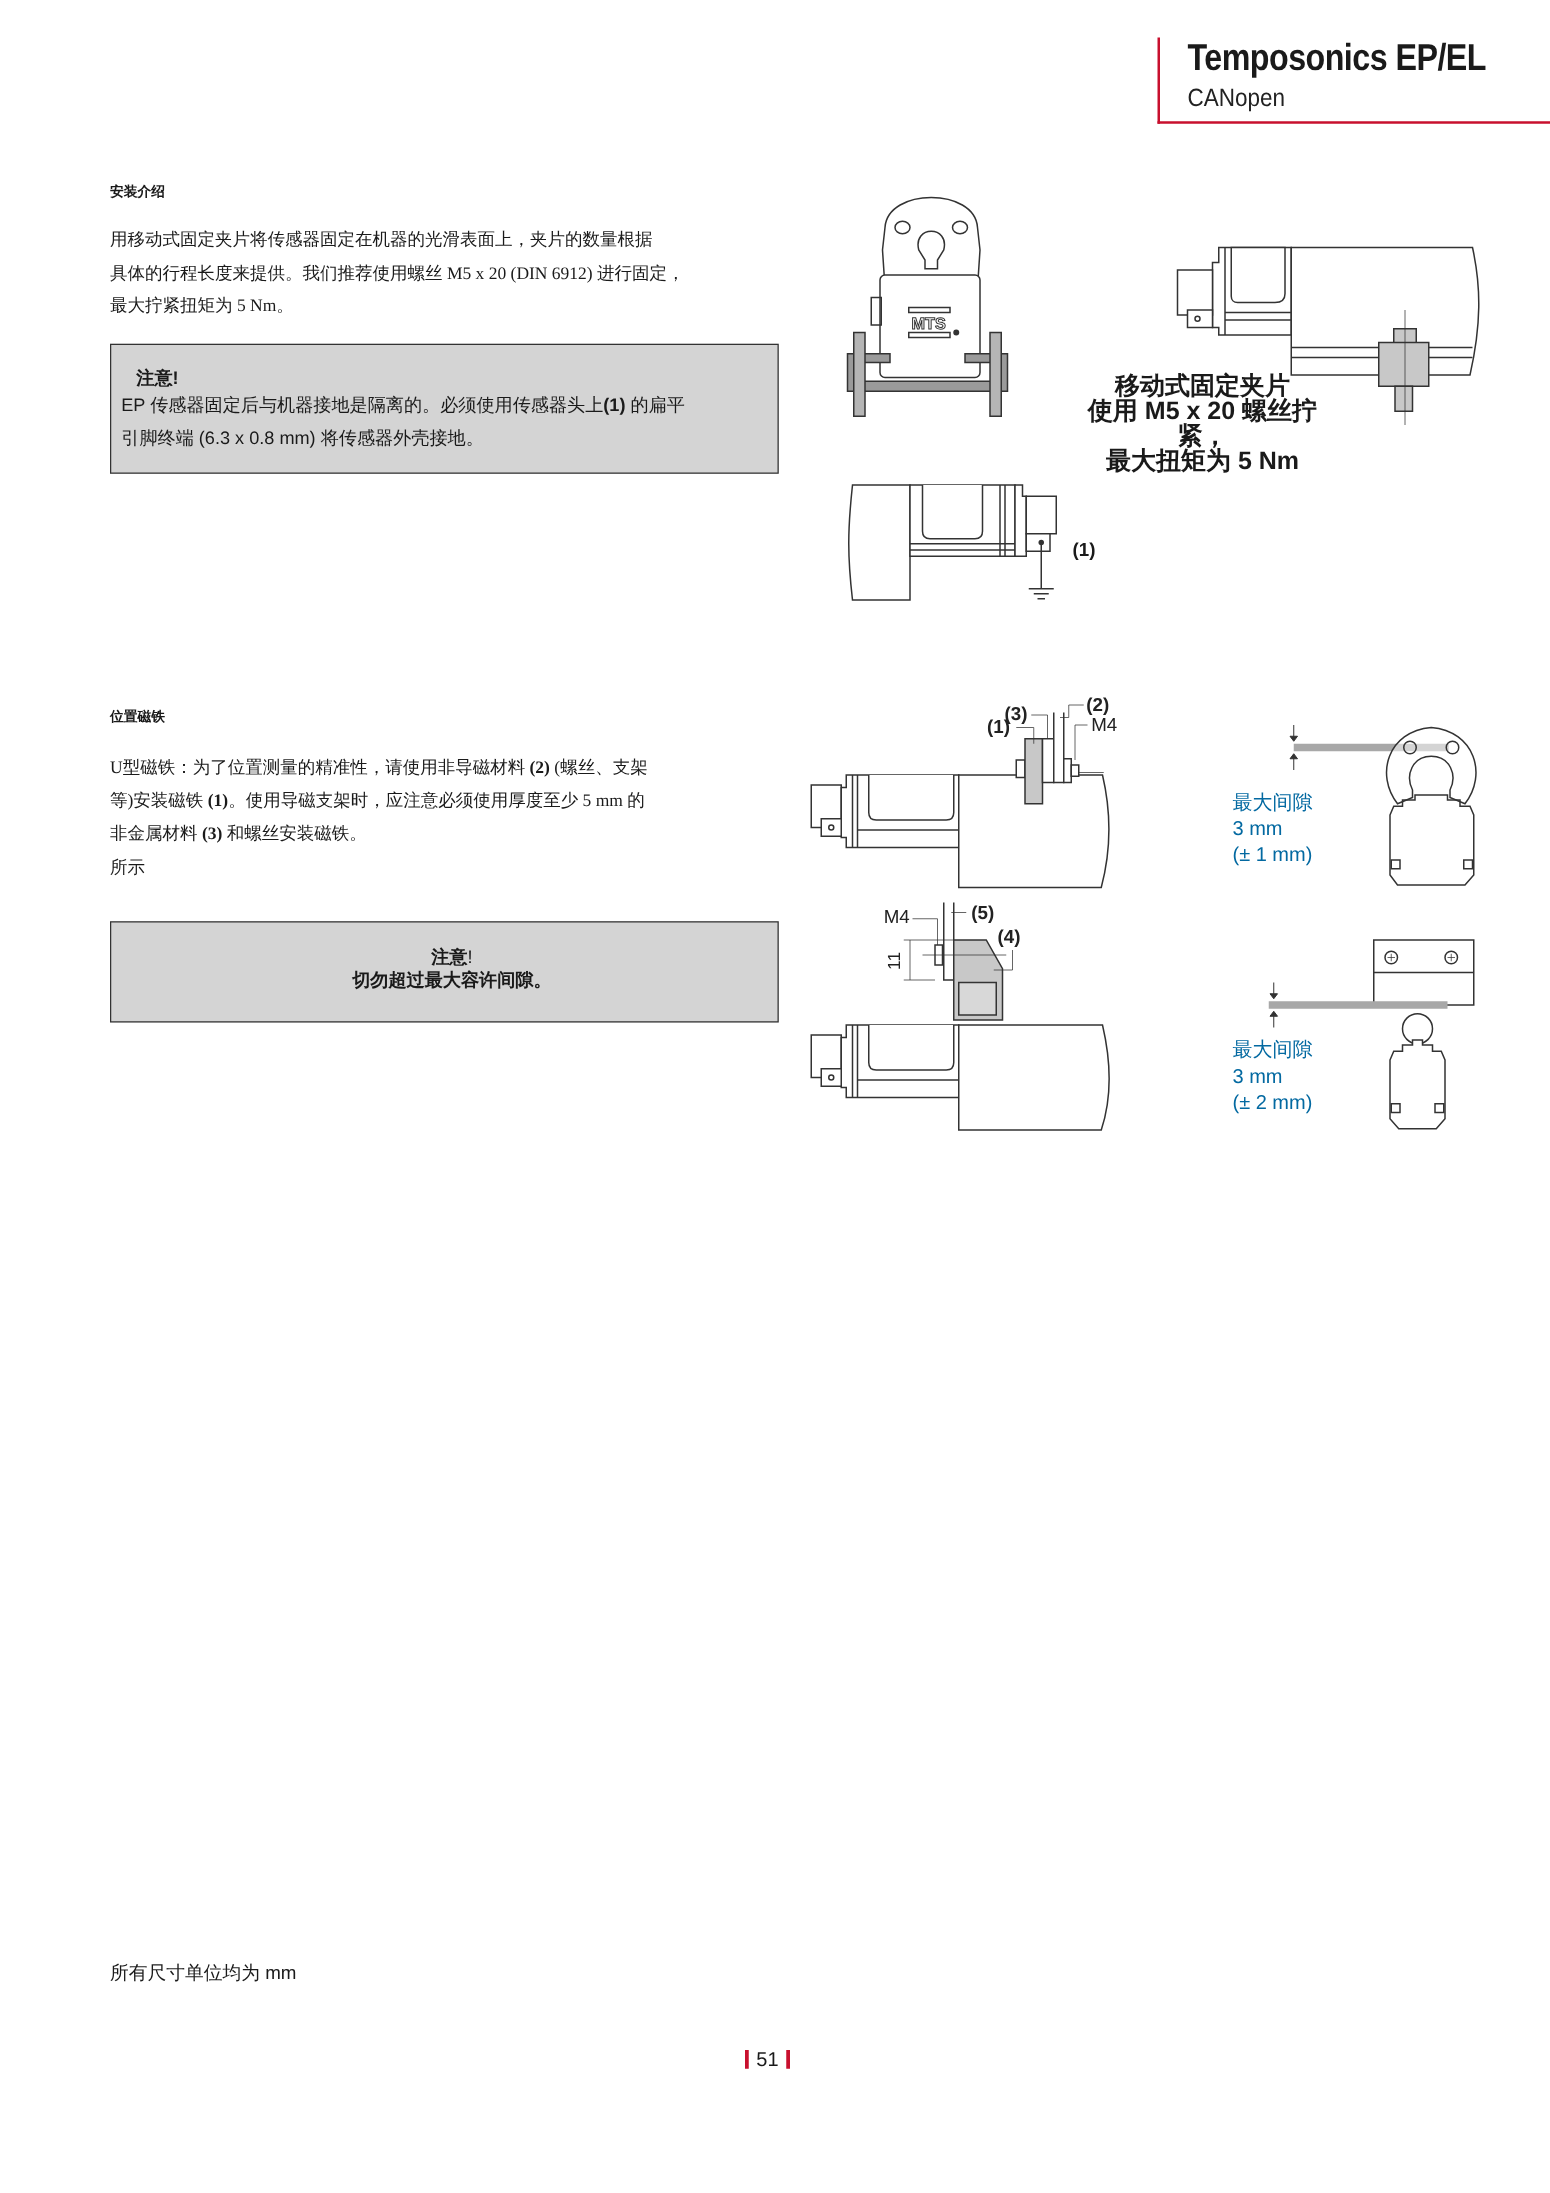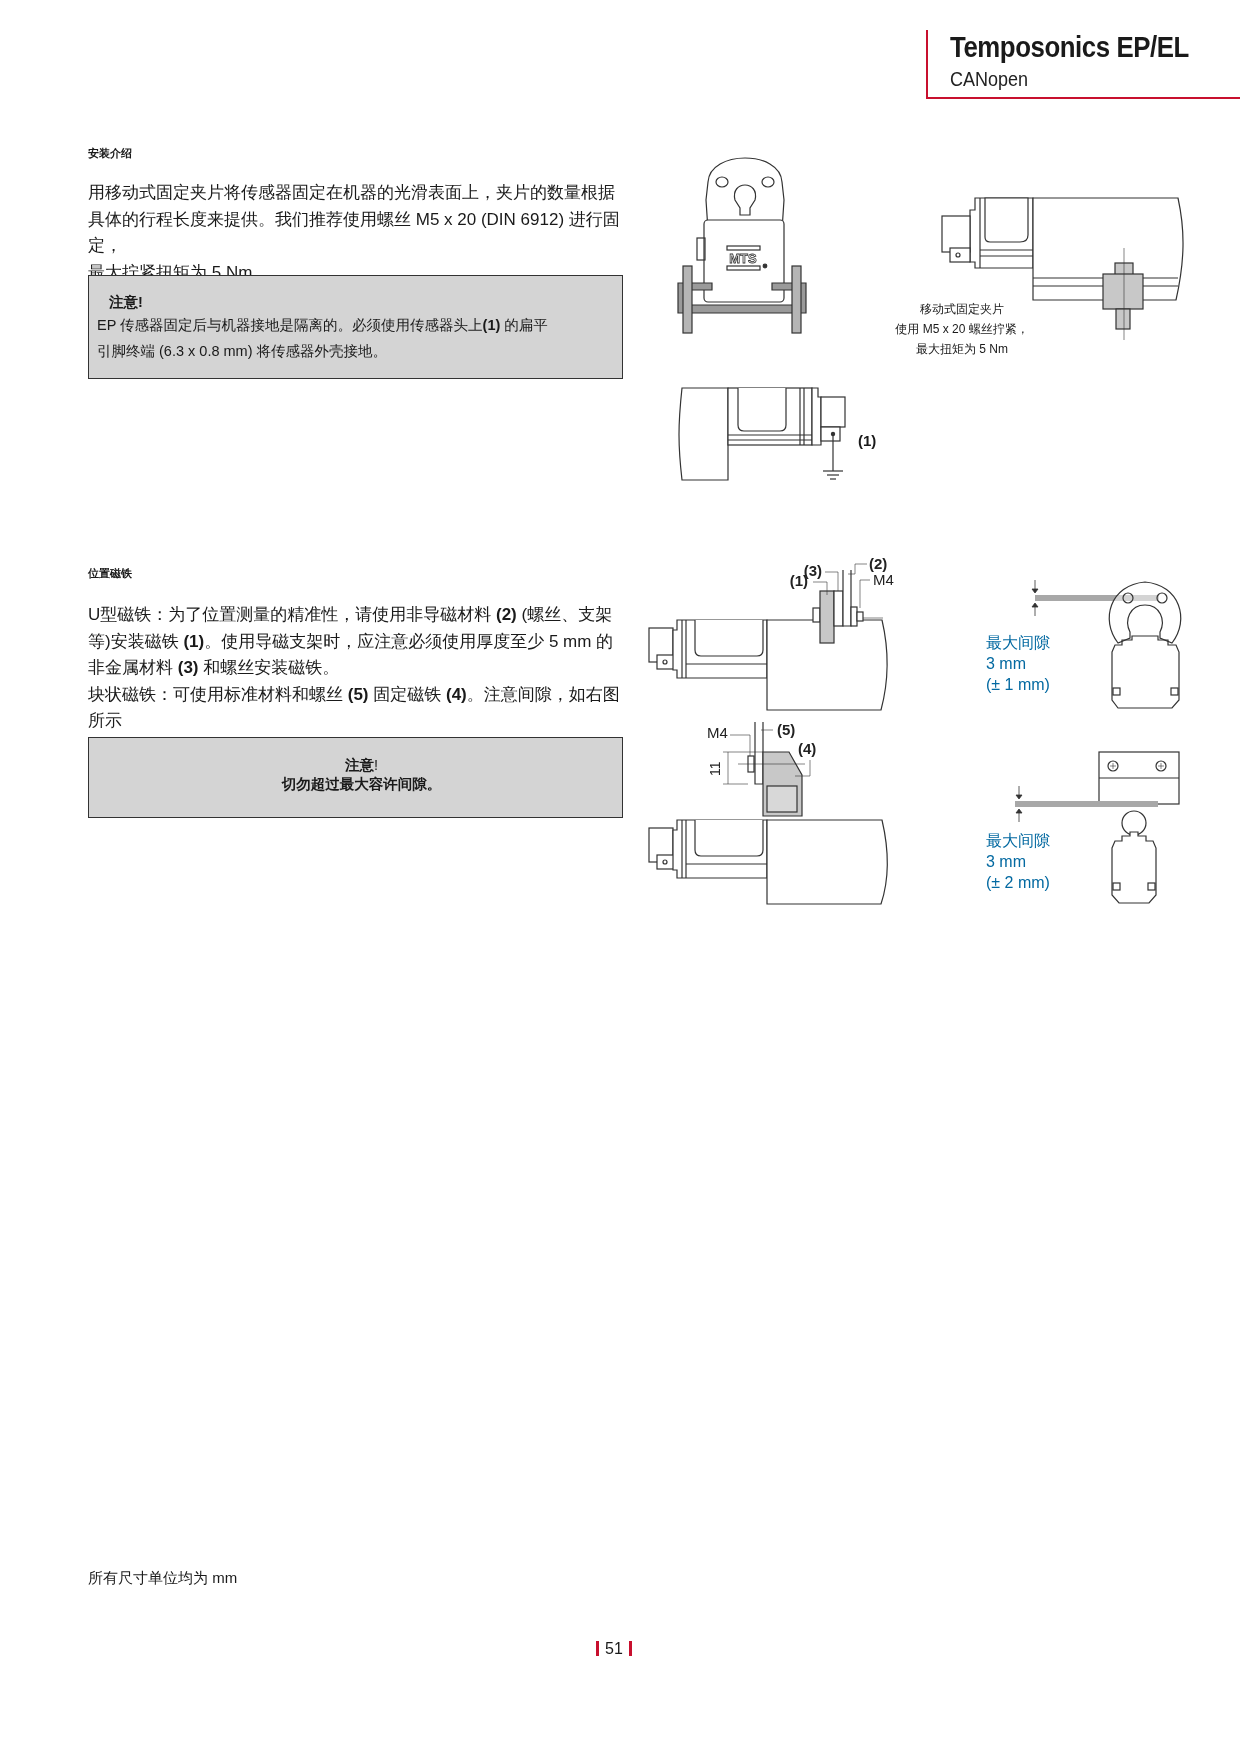--- a/index.html
+++ b/index.html
@@ -4,27 +4,27 @@
 <style>
   html, body { margin: 0; padding: 0; background: #ffffff; }
   body { width: 1240px; height: 1754px; position: relative; overflow: hidden;
          font-family: "Liberation Sans", "DejaVu Sans", sans-serif; color: #1a1a1a; }
   .abs { position: absolute; }
   .hdr-vline { left: 926px; top: 30px; width: 2px; height: 69px; background: #c8102e; }
   .hdr-hline { left: 926px; top: 97px; width: 314px; height: 2px; background: #c8102e; }
   .hdr-title { left: 950px; top: 30px; font-size: 30px; font-weight: bold; letter-spacing: -0.5px; color: #1a1a1a; transform: scaleX(0.86); transform-origin: left top; white-space: nowrap; }
   .hdr-sub { left: 950px; top: 68px; font-size: 20px; color: #222; transform: scaleX(0.9); transform-origin: left top; }
   .h2 { font-size: 11px; font-weight: bold; }
-  .body-text { font-size: 17px; line-height: 26.5px; width: 540px; }
+  .body-text { font-size: 14px; line-height: 26.5px; width: 540px; font-family: Liberation Serif, serif; }
   .body-text b { font-weight: bold; }
   .notice { background: #d4d4d4; border: 1.5px solid #333; box-sizing: border-box; }
   .notice-title { font-weight: bold; font-size: 14.5px; margin-left: 12px; }
   .notice-text { font-size: 14.5px; line-height: 26px; }
   .center { text-align: center; }
-  .caption { font-size: 12px; font-weight: normal; text-align: center; line-height: 20px; }
+  .caption { font-size: 20px; font-weight: bold; text-align: center; line-height: 20px; }
   .gap-label { font-size: 16px; line-height: 21px; color: #0369a1; }
   .callout { font-size: 15px; font-weight: bold; }
   .footer-note { left: 88px; top: 1569px; font-size: 15px; }
   .page-num { left: 0; width: 1228px; top: 1640px; text-align: center; font-size: 16px; }
   .page-num .bar { display: inline-block; width: 3px; height: 15px; background: #c8102e; vertical-align: -2px; margin: 0 6px; }
   svg { position: absolute; overflow: visible; }
 </style>
 </head>
 <body>
 
@@ -116,21 +116,20 @@
     <line x1="152" y1="94" x2="158" y2="94"></line>
   </g>
 </svg>
 <div class="abs callout" style="left:858px; top:432px;">(1)</div>
 
 <div class="abs h2" style="left:88px; top:566px;">位置磁铁</div>
 <div class="abs body-text" style="left:88px; top:602px;">
   <div><span>U型磁铁：为了位置测量的精准性，请使用非导磁材料 </span><b>(2)</b><span> (螺丝、支架</span></div>
   <div><span>等)安装磁铁 </span><b>(1)</b><span>。使用导磁支架时，应注意必须使用厚度至少 5 mm 的</span></div>
   <div><span>非金属材料 </span><b>(3)</b><span> 和螺丝安装磁铁。</span></div>
-  <div><span>块状磁铁：可使用标准材料和螺丝 </span><b>(5)</b><span> 固定磁铁 </span><b>(4)</b><span>。注意间隙，如右图</span></div>
   <div>所示</div>
 </div>
 
 <div class="abs notice center" style="left:88px; top:737px; width:535px; height:81px; padding-top:18px;">
   <div class="notice-title"><span>注意</span><span style="font-weight:normal">!</span></div>
   <div class="notice-title">切勿超过最大容许间隙。</div>
 </div>
 
 <svg style="left:645px; top:550px;" width="280" height="170" viewBox="0 0 280 170">
   <g fill="#fff" stroke="#333" stroke-width="1.2">

